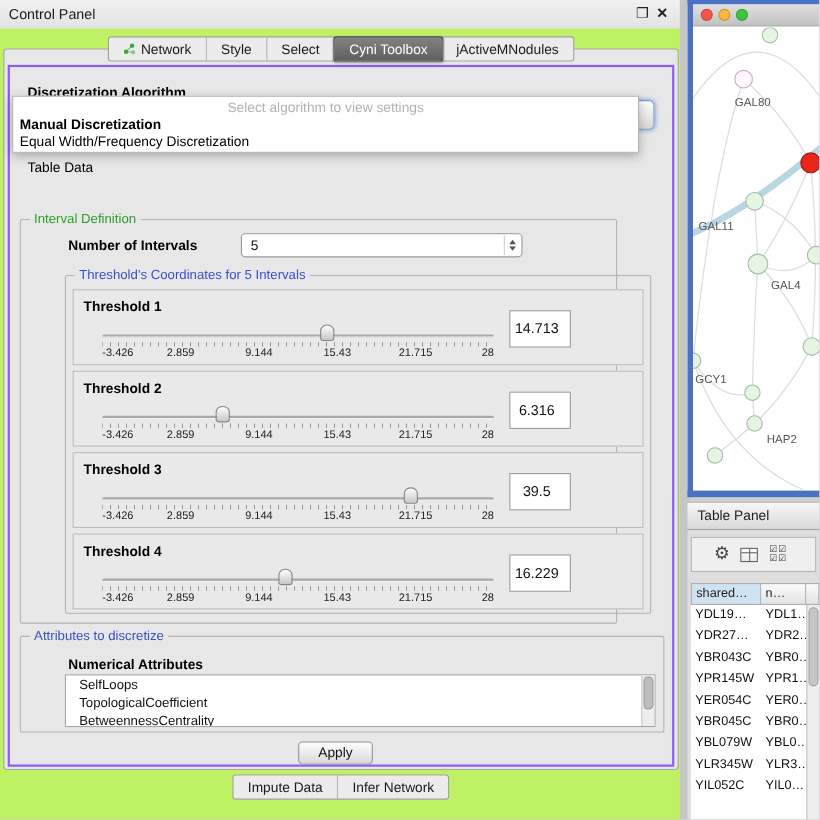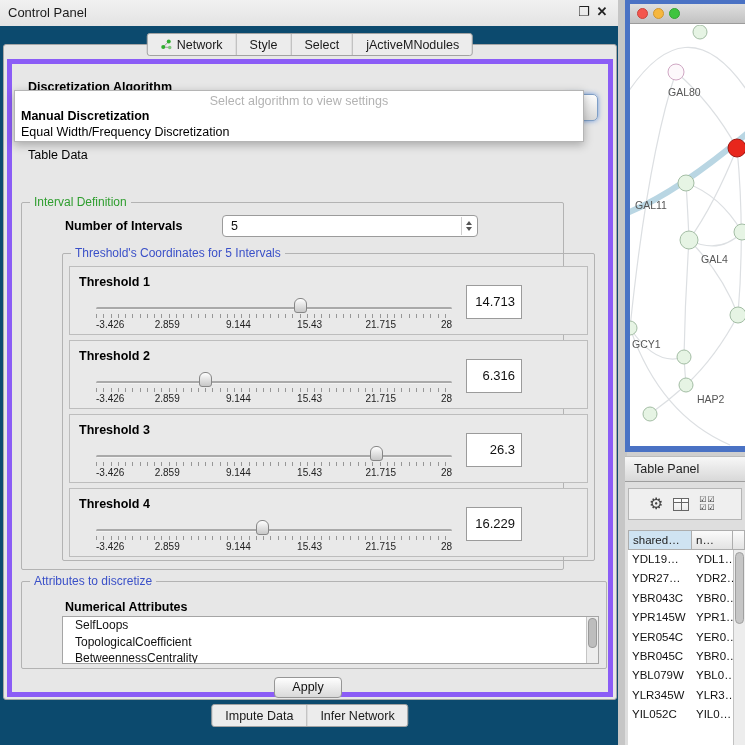--- a/index.html
+++ b/index.html
@@ -1,37 +1,37 @@
 <!DOCTYPE html>
 <html style="--green_title: #2f9e2f; --blue_title: #3a50c8; --tab_selected: #5f5f5f; --selected_node: #e8261c; --net_border: #4a72c4; --traffic_red: #f4564d; --traffic_yellow: #f6b73e; --traffic_green: #40c440; --selected_column: #cfe3f2;"><head>
 <meta charset="utf-8">
 <style>
   *{box-sizing:border-box;margin:0;padding:0}
   html,body{margin:0}
   body{font-family:"Liberation Sans",sans-serif;background:#cfcfcf}
   #app{position:relative;width:745px;height:745px;background:#cfcfcf;overflow:hidden}
 
   
-  .cp{position:absolute;left:0;top:0;width:620px;height:745px;background:#0c4a6e}
+  .cp{position:absolute;left:0;top:0;width:620px;height:745px;background:#bef264}
   .titlebar{position:absolute;left:0;top:0;width:100%;height:26px;background:linear-gradient(#f1f1f1,#e3e3e3)}
   .titlebar .t{position:absolute;left:8px;top:5px;font-size:13px;color:#1a1a1a}
   .winbtn{position:absolute;top:4px;width:16px;height:16px;font-size:13px;color:#222;text-align:center;line-height:16px;cursor:default}
   #floatBtn{right:28px}
   #closeBtn{right:10px;font-weight:bold}
 
   .tabstrip{position:absolute;left:50%;transform:translateX(-50%);display:flex;align-items:stretch;border:1px solid #a2a2a2;border-radius:3px;background:#ececec;height:23px;z-index:3;white-space:nowrap}
   #topTabs{top:33px}
   #bottomTabs{top:704px}
   .tab{display:flex;align-items:center;gap:5px;padding:0 13px;font-size:12.5px;color:#1a1a1a;border-right:1px solid #b5b5b5;cursor:default}
   .tab:last-child{border-right:none}
   .tab.sel{background:linear-gradient(#828282,var(--tab_selected,#5f5f5f));color:#fff;border-radius:3px;margin:-1px;border:1px solid #4d4d4d;box-shadow:0 1px 2px rgba(0,0,0,.35)}
   .tabicon{display:inline-flex;align-items:center}
 
   .panelframe{position:absolute;left:3px;top:44px;width:614px;height:656px;border:1px solid #a6a6a6;border-radius:3px;background:#e7e7e7}
-  .inner{position:absolute;left:3px;top:14px;width:606px;height:638px;border:5px solid #8b5cf6;background:#e7e7e7}
+  .inner{position:absolute;left:3px;top:14px;width:606px;height:638px;border:2px solid #8b5cf6;background:#e7e7e7}
 
   .disc-label{position:absolute;left:16px;top:16px;font-weight:bold;font-size:12.5px;color:#000;z-index:1}
   .combo-frag{position:absolute;left:552px;top:30px;width:34px;height:27px;border:1px solid #7f9fc6;border-radius:5px;background:linear-gradient(#fdfdfd,#d8d8d8);box-shadow:0 0 5px rgba(90,140,220,.85);z-index:4}
   .popup{position:absolute;left:2px;top:26px;width:570px;height:52px;background:#fff;border:1px solid #b5b5b5;box-shadow:0 3px 9px rgba(0,0,0,.28);z-index:6}
   .popup .hint{display:block;text-align:center;color:#b3b3b3;font-size:12.5px;padding-top:3px}
   .popup .opt{display:block;font-size:12.5px;color:#000;padding:1px 6px}
   .popup .opt.b{font-weight:bold}
 
   .td-label{position:absolute;left:16px;top:84px;font-size:12.5px;color:#000}
   .combo{position:absolute;background:#fff;border:1px solid #9b9b9b;border-radius:4px;font-size:12.5px;color:#111}
@@ -54,21 +54,21 @@
   .thr{position:relative;border:1px solid #bdbdbd;background:#e9e9e9;height:69px;margin-bottom:5px}
   .thr .lab{position:absolute;left:9px;top:8px;font-weight:bold;font-size:12.5px;color:#000}
   .sliderzone{position:absolute;left:26px;top:30px;width:356px;height:34px}
   .track{position:absolute;left:0;top:10px;width:100%;height:3px;background:#a9a9a9;border-bottom:1px solid #f2f2f2;border-radius:2px}
   .thumb{position:absolute;top:1px;width:13px;height:15px;background:linear-gradient(#fefefe,#c7c7c7);border:1px solid #868686;border-radius:6px 6px 3px 3px}
   .ticks{position:absolute;left:0;top:17px;width:100%;height:4px;background:repeating-linear-gradient(to right,#969696 0 1px,transparent 1px 7.27px)}
   .axis{position:absolute;left:0;top:22px;width:100%;height:12px;font-size:10px;color:#222}
   .axis span{position:absolute;top:0;transform:translateX(-50%);white-space:nowrap}
   .axis span:first-child{transform:translateX(0)}
   .axis span:last-child{transform:translateX(-100%)}
-  .valbox{position:absolute;left:396px;top:18px;width:56px;height:34px;background:#fff;border:1px solid #9b9b9b;font-size:13px;text-align:right;line-height:32px;padding-right:6px;color:#111}
+  .valbox{position:absolute;left:396px;top:18px;width:56px;height:34px;background:#fff;border:1px solid #9b9b9b;font-size:13px;text-align:center;line-height:32px;padding-right:6px;color:#111}
 
   #attrGroup{left:9px;top:517px;width:586px;height:88px}
   .attr-label{position:absolute;left:43px;top:18px;font-weight:bold;font-size:12.5px;color:#000}
   .listbox{position:absolute;left:40px;top:34px;width:537px;height:48px;background:#fff;border:1px solid #a5a5a5;overflow:hidden}
   .listbox .item{padding:0 12px;line-height:16.5px;font-size:12px;color:#111}
   .lscroll{position:absolute;right:0;top:0;bottom:0;width:12px;background:#ededed;border-left:1px solid #c5c5c5}
   .lthumb{position:absolute;left:1px;top:1px;width:9px;height:30px;background:#bdbdbd;border:1px solid #9a9a9a;border-radius:4px}
 
   .applybtn{position:absolute;left:262px;top:613px;width:68px;height:21px;border:1px solid #969696;border-radius:4px;background:linear-gradient(#fefefe,#d9d9d9);font-size:12.5px;text-align:center;line-height:19px;color:#111;cursor:default}
 
@@ -126,20 +126,23 @@
               <circle cx="9" cy="8.5" r="1.8" fill="#7cc87c"></circle>
             </svg>
           </span>
           <span>Network</span>
         </div>
         <div class="tab">
           <span>Style</span>
         </div>
         <div class="tab">
           <span>Select</span>
+        </div>
+        <div class="tab sel">
+          <span>Cyni Toolbox</span>
         </div>
         <div class="tab">
           <span>jActiveMNodules</span>
         </div>
       </div>
 
     <div class="panelframe">
       <div class="inner">
 
         <div class="disc-label">Discretization Algorithm</div>
@@ -209,21 +212,21 @@
                     <div class="thumb" style="left: calc(79% - 7px);"></div>
                     <div class="axis">
                       <span style="left: 0%;">-3.426</span>
                       <span style="left: 20%;">2.859</span>
                       <span style="left: 40%;">9.144</span>
                       <span style="left: 60%;">15.43</span>
                       <span style="left: 80%;">21.715</span>
                       <span style="left: 100%;">28</span>
                     </div>
                   </div>
-                  <div class="valbox">26.3</div>
+                  <div class="valbox">39.5</div>
                 </div>
                 <div class="thr">
                   <div class="lab">Threshold 4</div>
                   <div class="sliderzone">
                     <div class="track"></div>
                     <div class="ticks"></div>
                     <div class="thumb" style="left: calc(47% - 7px);"></div>
                     <div class="axis">
                       <span style="left: 0%;">-3.426</span>
                       <span style="left: 20%;">2.859</span>

